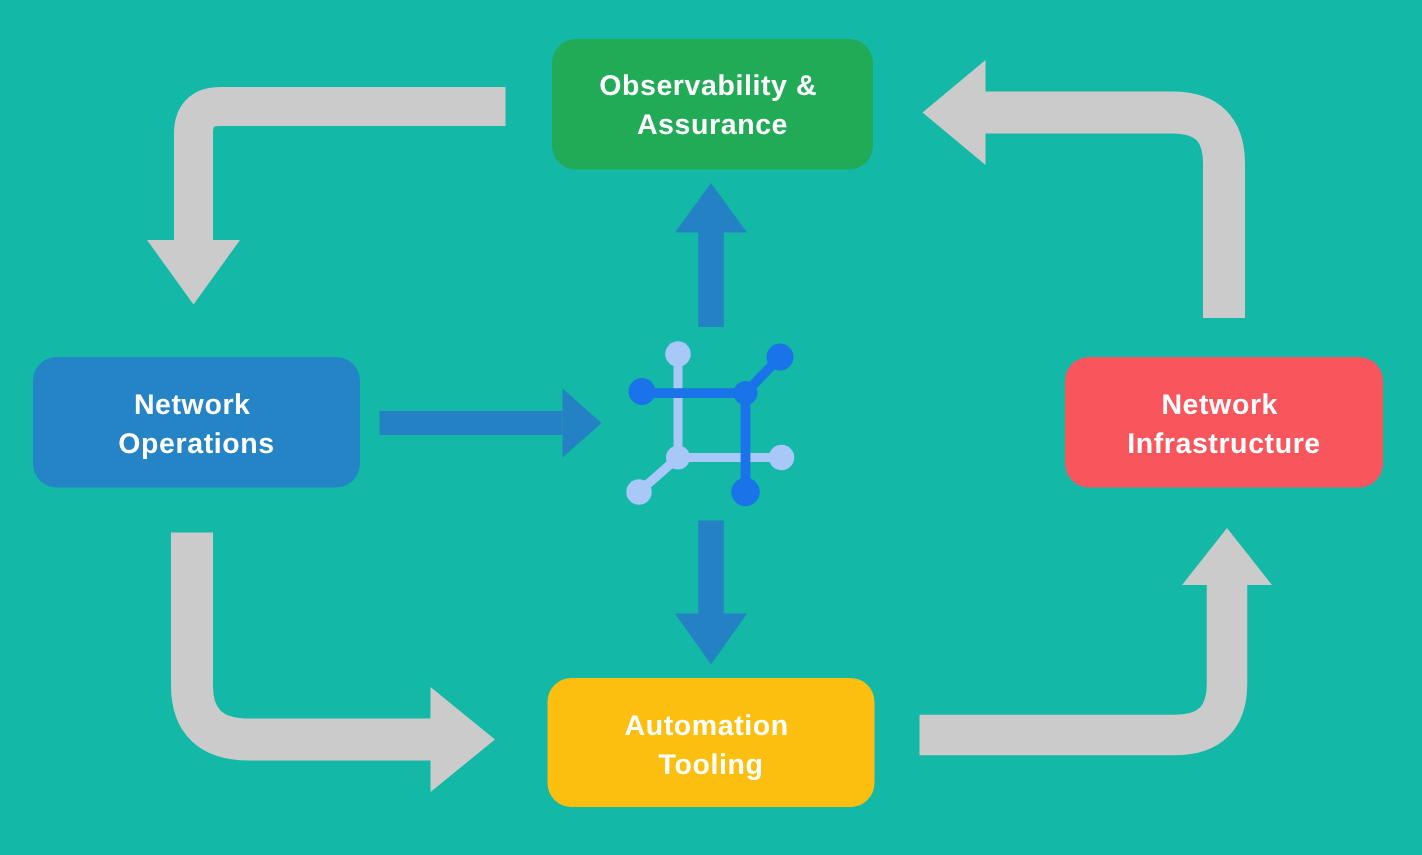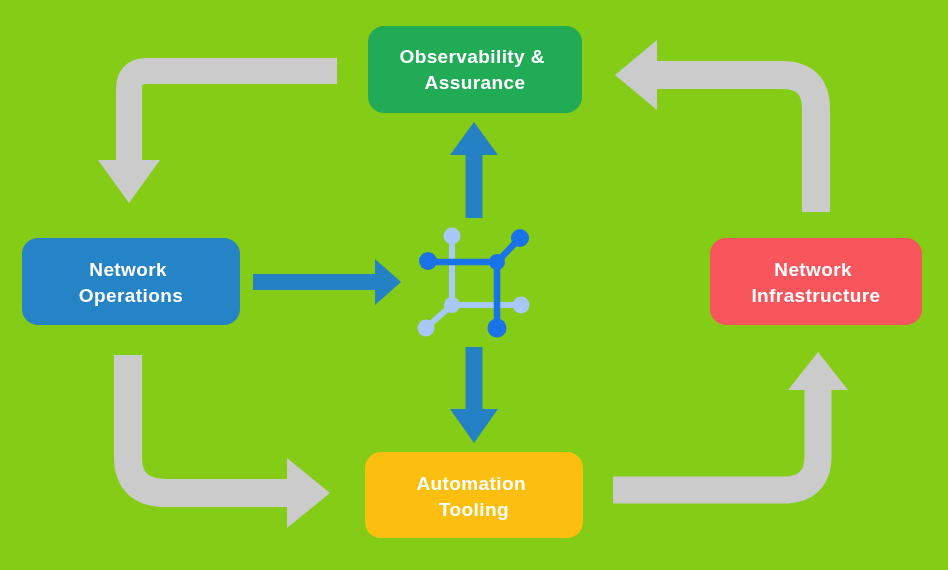--- a/index.html
+++ b/index.html
@@ -1,20 +1,20 @@
 <!DOCTYPE html>
 <html><head>
 <meta charset="utf-8">
 <style>
   html, body { margin: 0; padding: 0; background: #ffffff; }
   .canvas {
     position: relative;
     width: 948px;
     height: 570px;
-    background: #84cc16;
+    background: #14b8a6;
     overflow: hidden;
     font-family: "Liberation Sans", sans-serif;
   }
   svg { position: absolute; top: 0; left: 0; }
   text {
     font-family: "Liberation Sans", sans-serif;
     font-weight: bold;
     font-size: 19px;
     letter-spacing: 0.4px;
     fill: #ffffff;

